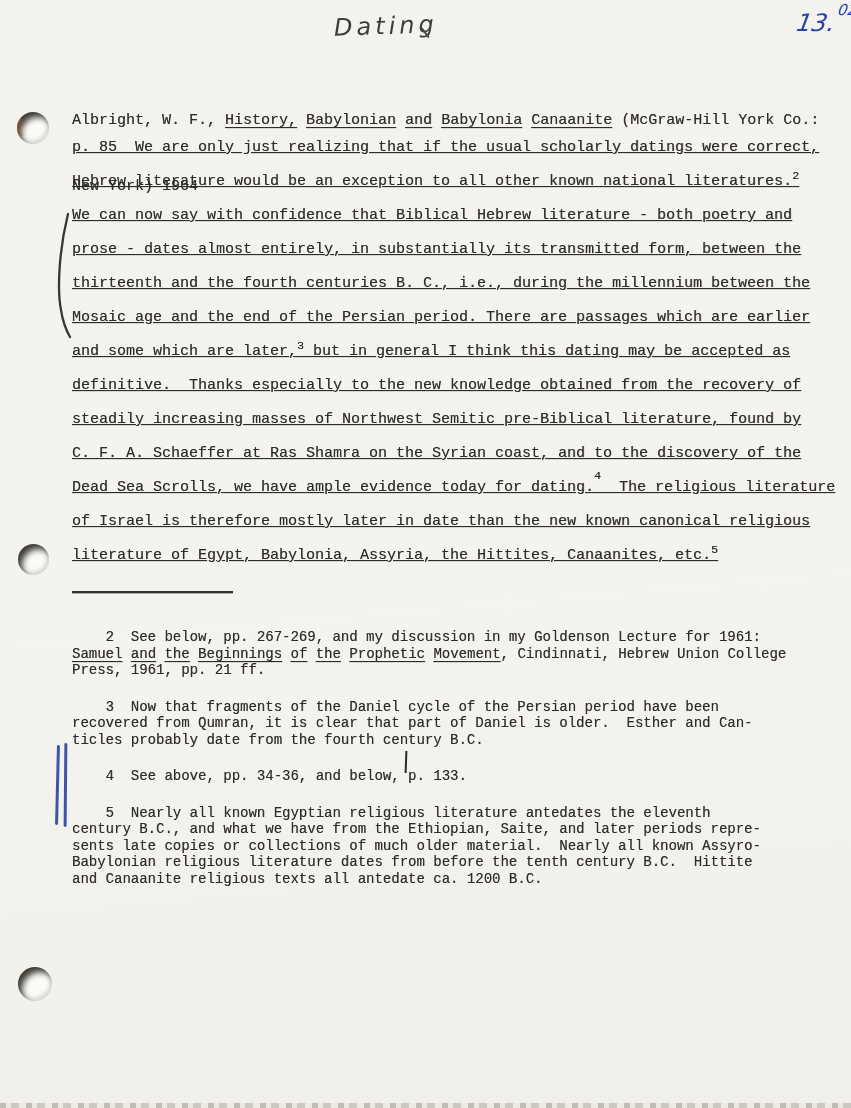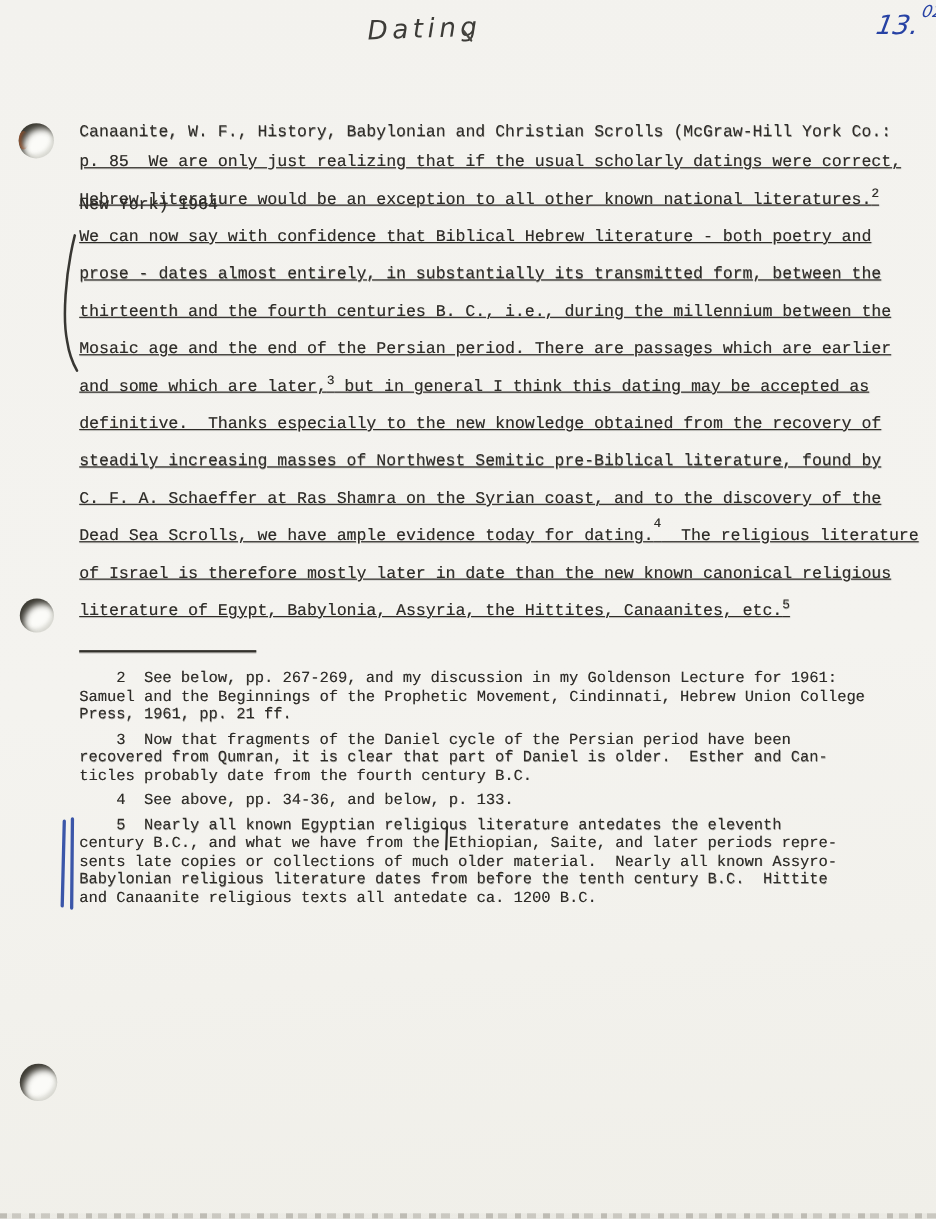--- a/index.html
+++ b/index.html
@@ -4,23 +4,23 @@
 <style>
   html,body{margin:0;padding:0;}
   body{width:851px;height:1108px;background:#e8e7e2;font-family:"Liberation Mono",monospace;}
   .page{position:relative;width:851px;height:1108px;overflow:hidden;
         background:linear-gradient(175deg,#f3f2ee 0%,#f4f3ef 55%,#f0efe9 100%);
         color:#2e2c28;}
   .typed{white-space:pre;text-shadow:0.3px 0.3px 0.5px rgba(46,44,40,0.5);}
   .citation{position:absolute;left:72px;top:66px;font-size:15px;line-height:22px;}
   .body-text{position:absolute;left:72px;top:131px;font-size:15px;line-height:34px;text-decoration:underline;}
   .footnotes{position:absolute;left:72px;top:609px;font-size:14px;line-height:16.5px;}
-  .fn-note{margin-bottom:6px;}
+  .fn-note{margin-bottom:6px;margin-top:20px;}
   .line{white-space:pre;}
-  .u{text-decoration-thickness:1.4px;text-underline-offset:2.5px;}
+  .u{text-decoration:underline;text-decoration-thickness:1.4px;text-underline-offset:2.5px;}
   .s{font-size:0.78em;position:relative;top:-0.5em;}
   .s.h{top:-1.05em;}
   .fn-separator{position:absolute;left:72px;top:591px;width:161px;height:2px;background:#33312c;
         box-shadow:0 1px 0 rgba(51,49,44,0.35);}
   
   .hole{position:absolute;border-radius:50%;background:#fbfbf8;
         box-shadow:inset 5px 6px 6px -1px rgba(38,36,28,0.9),inset -2px -3px 4px rgba(150,148,135,0.35);}
   .hole-1{left:17px;top:112px;width:32px;height:32px;}
   .hole-1::before{content:"";position:absolute;left:0;top:7px;width:9px;height:17px;border-radius:50%;
         box-shadow:inset 2.5px 0 3px rgba(165,88,45,0.7);}
@@ -52,21 +52,21 @@
 
   <div class="hole hole-1"></div>
   <div class="hole hole-2"></div>
   <div class="hole hole-3"></div>
 
   <div class="hw-title">Dating</div>
   <div class="hw-tick"></div>
   <div class="hw-number"><span>13.</span><sup>02</sup></div>
 
   <div class="citation typed">
-    <div class="line"><span>Canaanite, W. F., </span><span class="u">History,</span><span> </span><span class="u">Babylonian</span><span> </span><span class="u">and</span><span> </span><span class="u">Christian</span><span> </span><span class="u">Scrolls</span><span> (McGraw-Hill York Co.:</span></div>
+    <div class="line"><span>Albright, W. F., </span><span class="u">History,</span><span> </span><span class="u">Babylonian</span><span> </span><span class="u">and</span><span> </span><span class="u">Babylonia</span><span> </span><span class="u">Canaanite</span><span> (McGraw-Hill York Co.:</span></div>
     <div class="line">New York) 1964</div>
   </div>
 
   <svg class="margin-curve" width="30" height="140" viewBox="0 0 30 140">
     <path d="M16 9 C 7 45, 5 85, 9 105 C 11 118, 14 125, 18 132" fill="none" stroke="#23221e" stroke-width="2.3" stroke-linecap="round" opacity="0.9"></path>
   </svg>
 
   <div class="body-text typed"><div class="line"><span>p. 85  We are only just realizing that if the usual scholarly datings were correct,</span></div><div class="line"><span>Hebrew literature would be an exception to all other known national literatures.</span><span class="s">2</span></div><div class="line"><span>We can now say with confidence that Biblical Hebrew literature - both poetry and</span></div><div class="line"><span>prose - dates almost entirely, in substantially its transmitted form, between the</span></div><div class="line"><span>thirteenth and the fourth centuries B. C., i.e., during the millennium between the</span></div><div class="line"><span>Mosaic age and the end of the Persian period. There are passages which are earlier</span></div><div class="line"><span>and some which are later,</span><span class="s">3</span><span> but in general I think this dating may be accepted as</span></div><div class="line"><span>definitive.  Thanks especially to the new knowledge obtained from the recovery of</span></div><div class="line"><span>steadily increasing masses of Northwest Semitic pre-Biblical literature, found by</span></div><div class="line"><span>C. F. A. Schaeffer at Ras Shamra on the Syrian coast, and to the discovery of the</span></div><div class="line"><span>Dead Sea Scrolls, we have ample evidence today for dating.</span><span class="s h">4</span><span>  The religious literature</span></div><div class="line"><span>of Israel is therefore mostly later in date than the new known canonical religious</span></div><div class="line"><span>literature of Egypt, Babylonia, Assyria, the Hittites, Canaanites, etc.</span><span class="s">5</span></div></div>
 
   <div class="fn-separator"></div>

